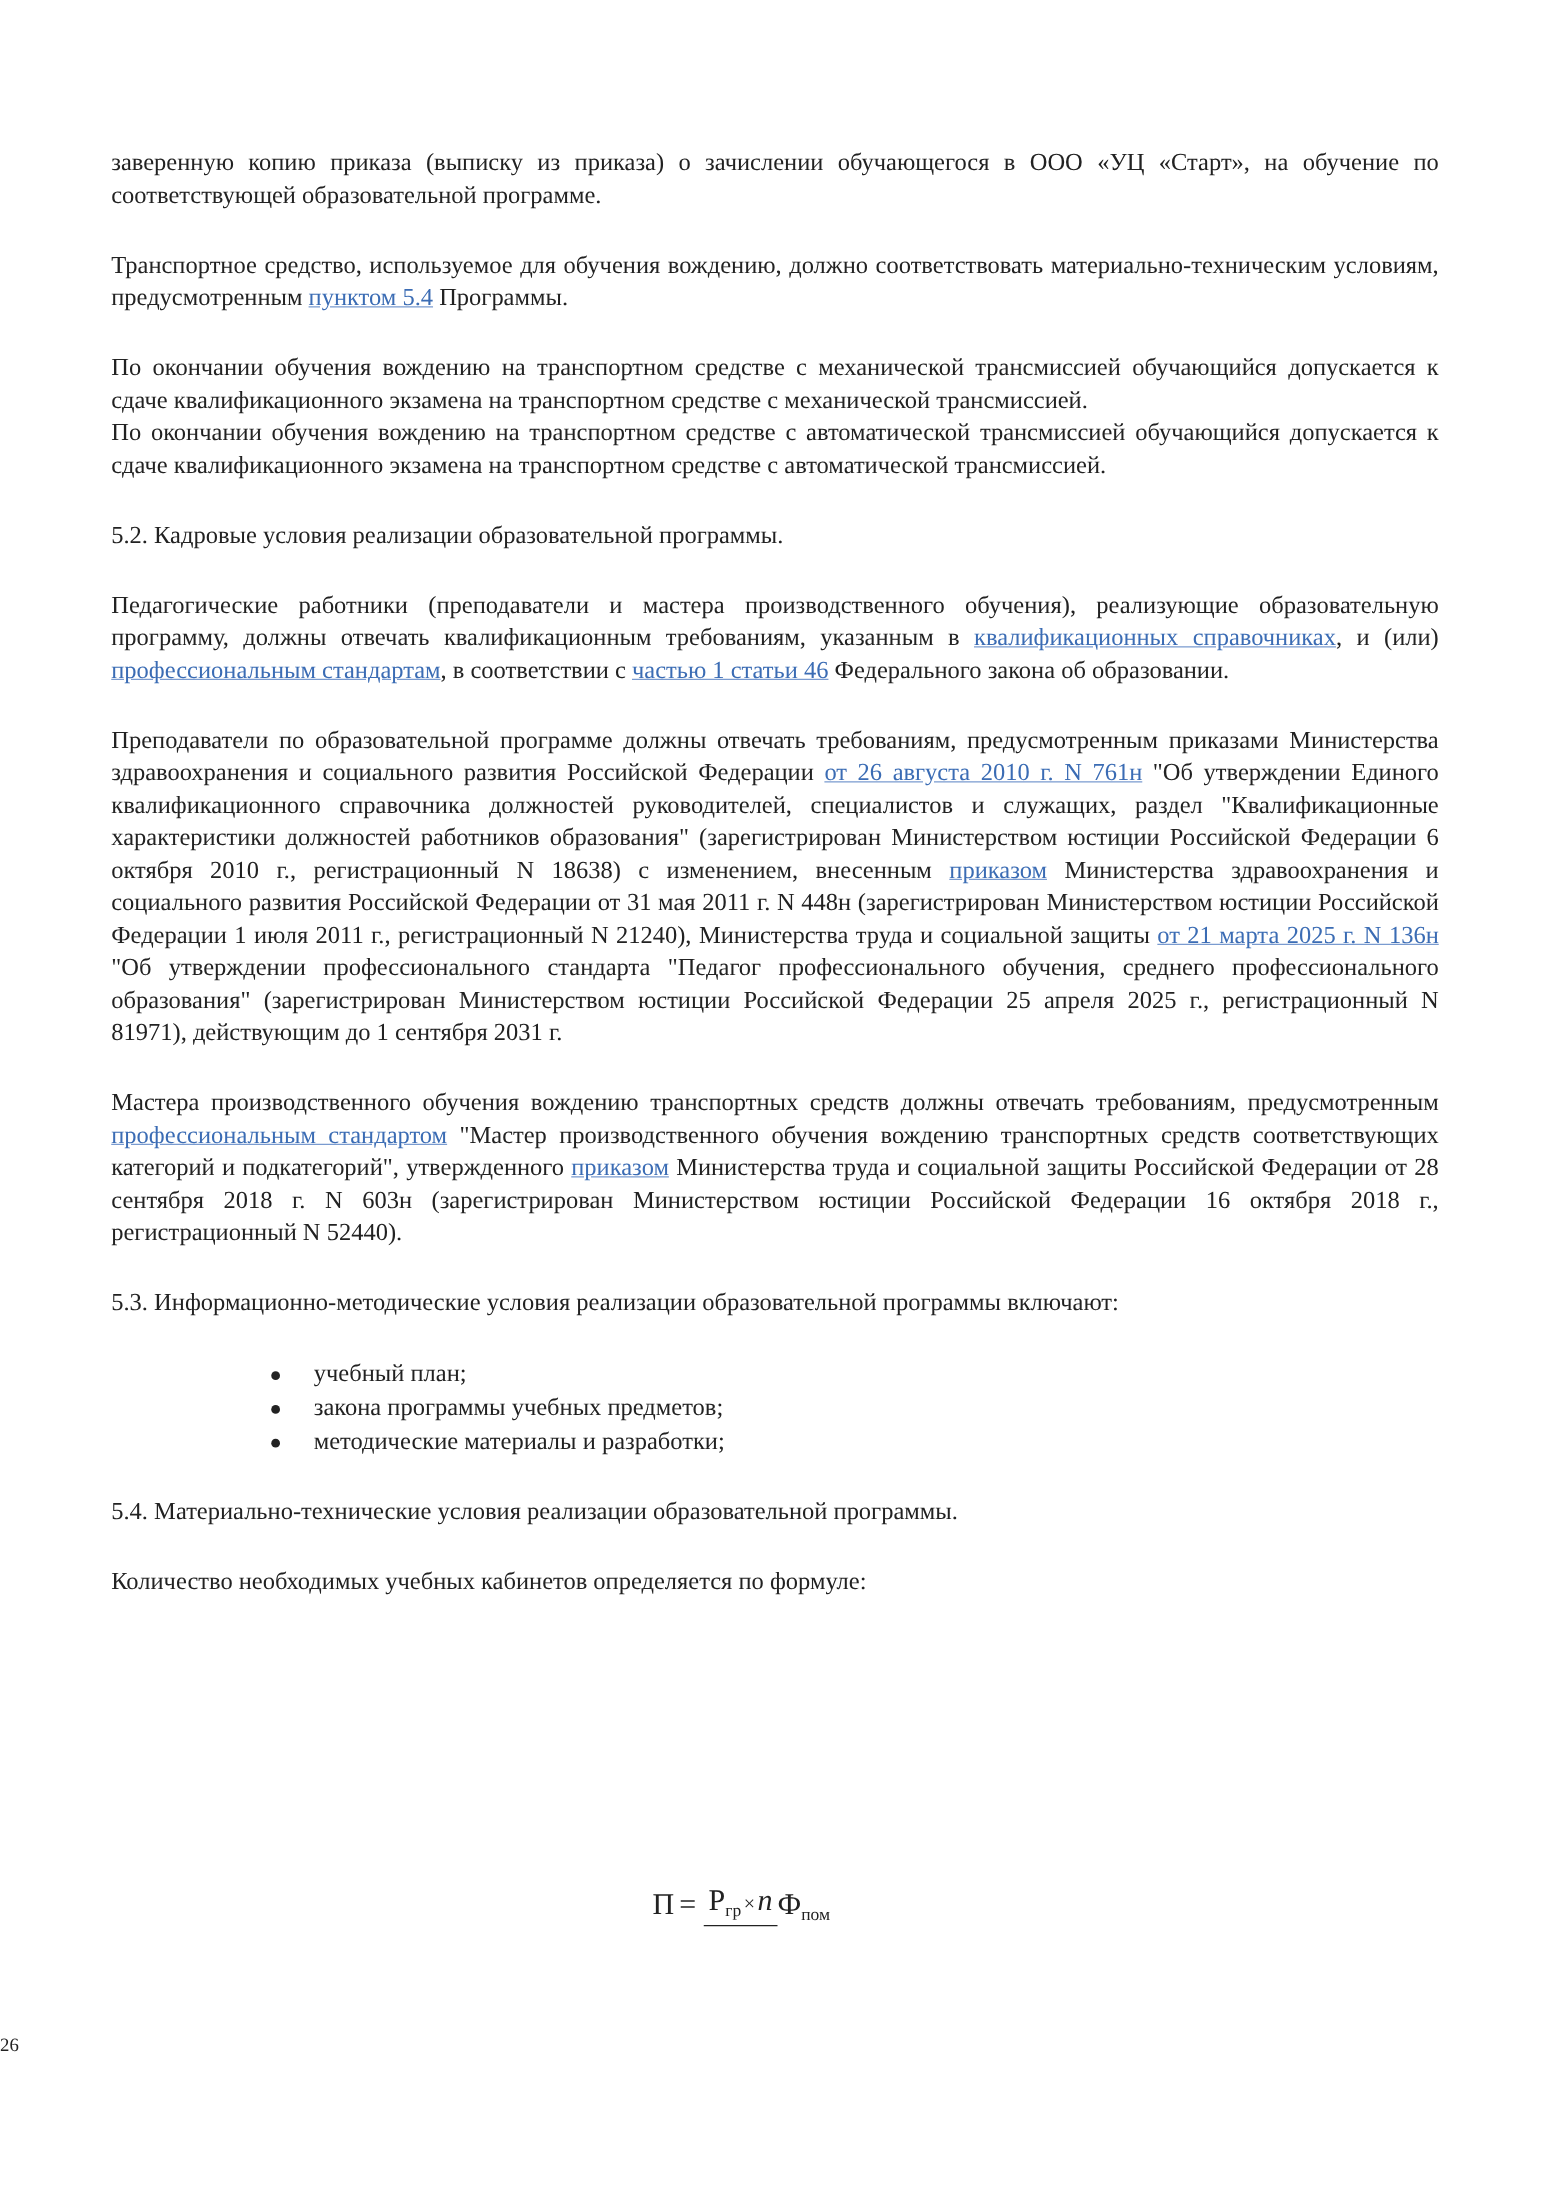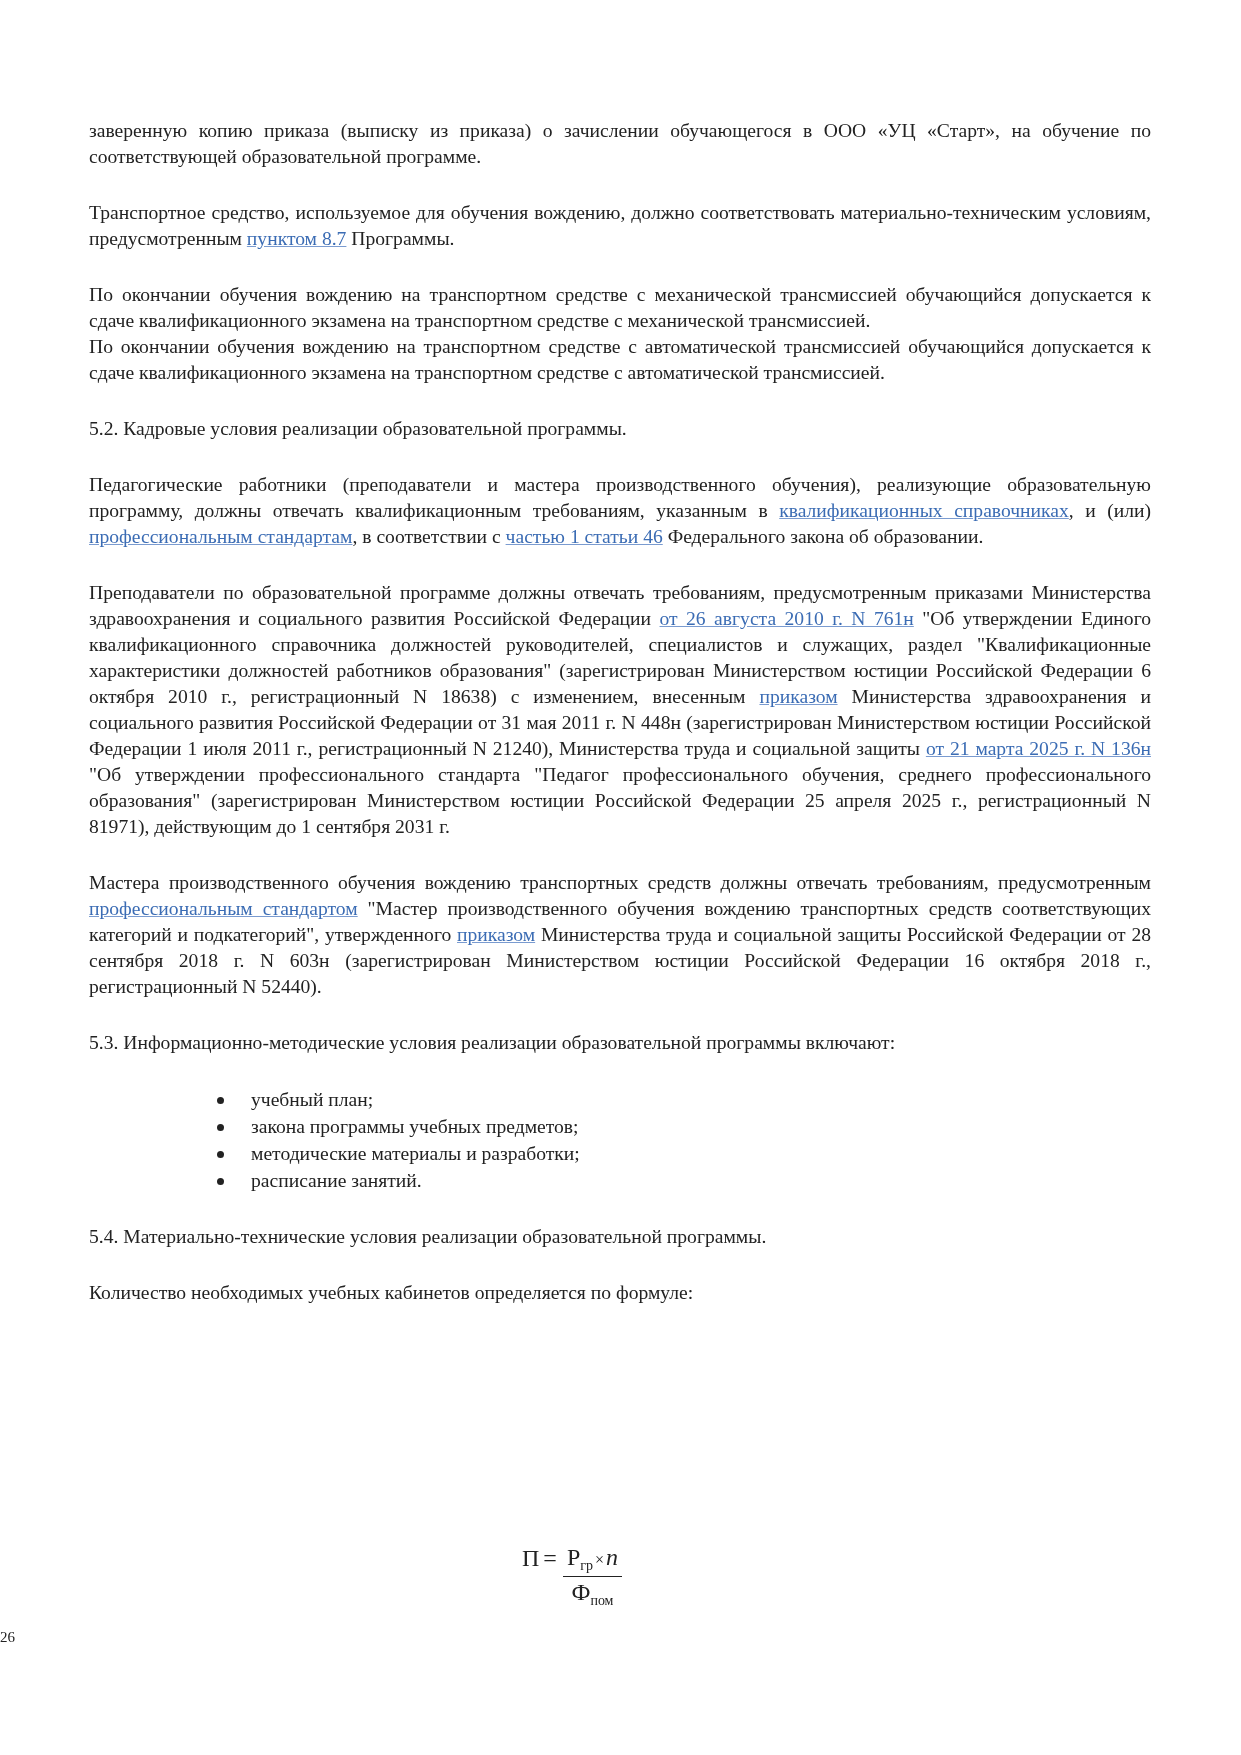--- a/index.html
+++ b/index.html
@@ -51,21 +51,21 @@
       position: absolute;
       left: 522px;
       top: 1508px;
       font-family: "Liberation Serif", "DejaVu Serif", serif;
       font-size: 24px;
       color: #222;
       display: flex;
       align-items: center;
     }
     .formula .lhs { margin-right: 4px; }
-    .frac { display: inline-flex; flex-direction: column; align-items: center; margin-left: 6px; margin-top: 36px; }
+    .frac { display: inline-flex; flex-direction: row; align-items: flex-end; margin-left: 6px; }
     .frac .num { padding: 0 4px 2px 4px; border-bottom: 1.5px solid #222; white-space: nowrap; }
     .frac .den { padding-top: 2px; white-space: nowrap; }
     .frac sub { font-size: 14px; vertical-align: -5px; }
     .frac i { font-style: italic; }
     .times { font-size: 16px; margin: 0 2px; }
     .pagenum {
       position: absolute;
       left: 0; right: 0;
       top: 1629px;
       font-size: 15px;
@@ -73,21 +73,21 @@
     }
   </style>
 </head>
 <body>
 
 <div class="page">
 
   <p>заверенную копию приказа (выписку из приказа) о зачислении обучающегося в ООО «УЦ «Старт», на обучение по соответствующей образовательной программе.</p>
   <div class="gap"></div>
 
-  <p><span>Транспортное средство, используемое для обучения вождению, должно соответствовать материально-техническим условиям, предусмотренным </span><a class="lnk">пунктом 8.7</a><span> Программы.</span></p>
+  <p><span>Транспортное средство, используемое для обучения вождению, должно соответствовать материально-техническим условиям, предусмотренным </span><a class="lnk">пунктом 5.4</a><span> Программы.</span></p>
   <div class="gap"></div>
 
   <p>По окончании обучения вождению на транспортном средстве с механической трансмиссией обучающийся допускается к сдаче квалификационного экзамена на транспортном средстве с механической трансмиссией.</p>
   <p>По окончании обучения вождению на транспортном средстве с автоматической трансмиссией обучающийся допускается к сдаче квалификационного экзамена на транспортном средстве с автоматической трансмиссией.</p>
   <div class="gap"></div>
 
   <h2>5.2. Кадровые условия реализации образовательной программы.</h2>
   <div class="gap"></div>
 
   <p><span>Педагогические работники (преподаватели и мастера производственного обучения), реализующие образовательную программу, должны отвечать квалификационным требованиям, указанным в </span><a class="lnk">квалификационных справочниках</a><span>, и (или) </span><a class="lnk">профессиональным стандартам</a><span>, в соответствии с </span><a class="lnk">частью 1 статьи 46</a><span> Федерального закона об образовании.</span></p>
@@ -99,21 +99,20 @@
   <p><span>Мастера производственного обучения вождению транспортных средств должны отвечать требованиям, предусмотренным </span><a class="lnk">профессиональным стандартом</a><span> "Мастер производственного обучения вождению транспортных средств соответствующих категорий и подкатегорий", утвержденного </span><a class="lnk">приказом</a><span> Министерства труда и социальной защиты Российской Федерации от 28 сентября 2018 г. N 603н (зарегистрирован Министерством юстиции Российской Федерации 16 октября 2018 г., регистрационный N 52440).</span></p>
   <div class="gap"></div>
 
   <h2>5.3. Информационно-методические условия реализации образовательной программы включают:</h2>
   <div class="gap"></div>
 
   <ul class="bullets">
     <li><span class="dot"></span><span>учебный план;</span></li>
     <li><span class="dot"></span><span>закона программы учебных предметов;</span></li>
     <li><span class="dot"></span><span>методические материалы и разработки;</span></li>
-    <li><span class="dot"></span><span>расписание занятий.</span></li>
   </ul>
   <div class="gap"></div>
 
   <h2>5.4. Материально-технические условия реализации образовательной программы.</h2>
   <div class="gap"></div>
 
   <p>Количество необходимых учебных кабинетов определяется по формуле:</p>
 </div>
 
 <div class="formula">

